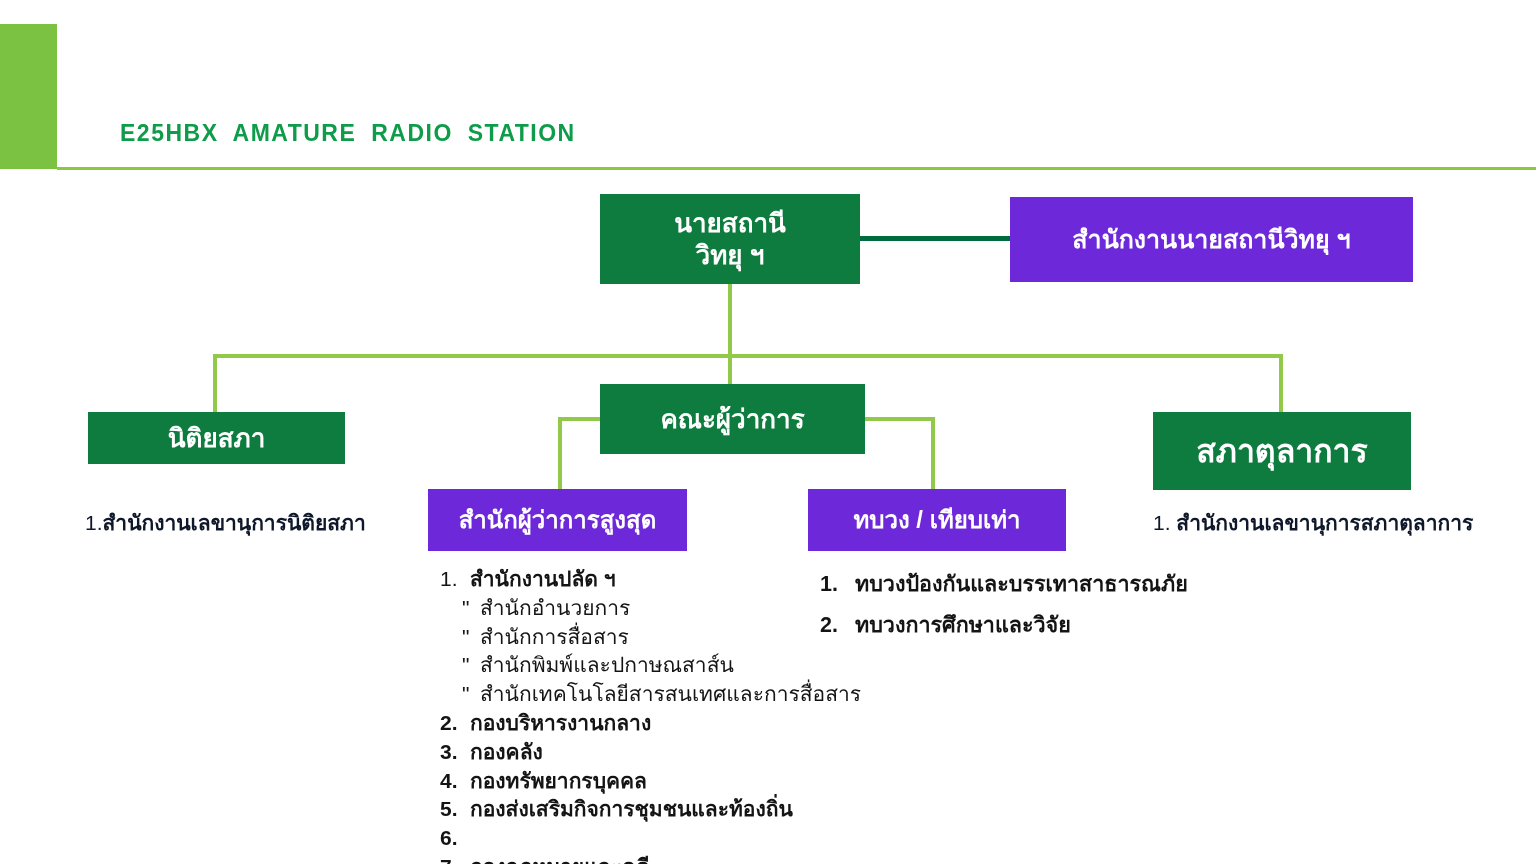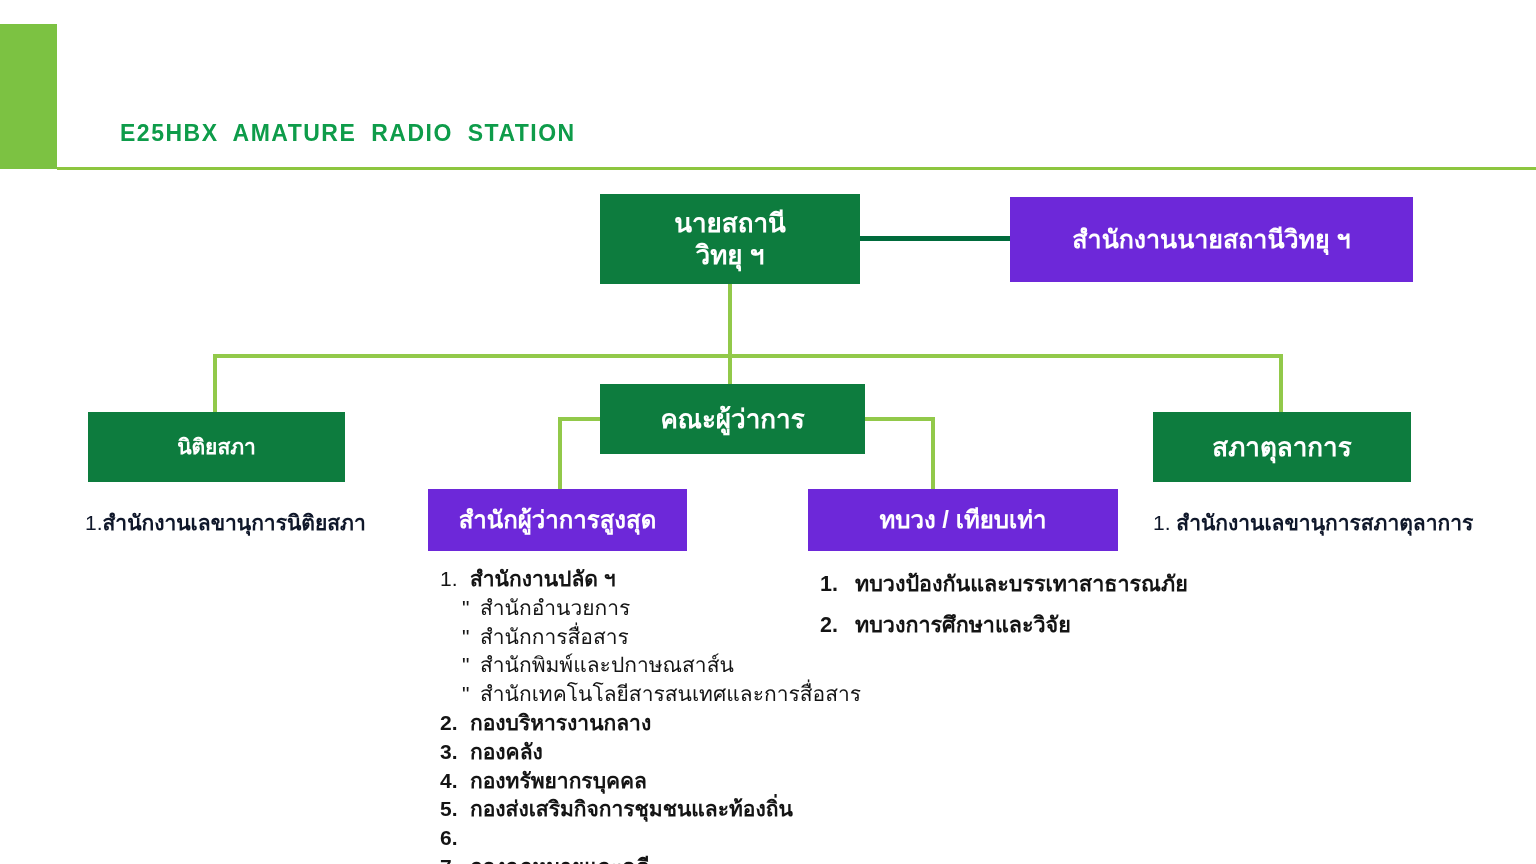--- a/index.html
+++ b/index.html
@@ -19,24 +19,24 @@
   
   .node{
     display:flex;flex-direction:column;align-items:center;justify-content:center;
     color:#ffffff;font-weight:bold;text-align:center;line-height:1.25;
   }
   .dark{background:#0d7c3e;text-align:center;}
   .light{background:#6d28d9;}
   #root-box{left:600px;top:170px;width:260px;height:90px;font-size:26px;}
   #office-box{left:1010px;top:173px;width:403px;height:85px;font-size:25px;}
   #gov-box{left:600px;top:360px;width:265px;height:70px;font-size:26px;}
-  #niti-box{left:88px;top:388px;width:257px;height:70px;font-size:21px;}
-  #judge-box{left:1153px;top:388px;width:258px;height:70px;font-size:26px;}
+  #niti-box{left:88px;top:388px;width:257px;height:52px;font-size:26px;}
+  #judge-box{left:1153px;top:388px;width:258px;height:78px;font-size:32px;}
   #bureau-box{left:428px;top:465px;width:259px;height:62px;font-size:24px;}
-  #ministry-box{left:808px;top:465px;width:310px;height:62px;font-size:24px;}
+  #ministry-box{left:808px;top:465px;width:258px;height:62px;font-size:24px;}
   
   .line{background:#92c94a;}
   .dark-line{background:#006b3c;}
   #conn-root-office{left:860px;top:212px;width:150px;height:5px;}
   #conn-root-down{left:728px;top:260px;width:4px;height:100px;}
   #rail{left:213px;top:330px;width:1070px;height:4px;}
   #rail-drop-left{left:213px;top:330px;width:4px;height:58px;}
   #rail-drop-right{left:1279px;top:330px;width:4px;height:58px;}
   #elbow-left-h{left:558px;top:393px;width:42px;height:4px;}
   #elbow-left-v{left:558px;top:393px;width:4px;height:72px;}

